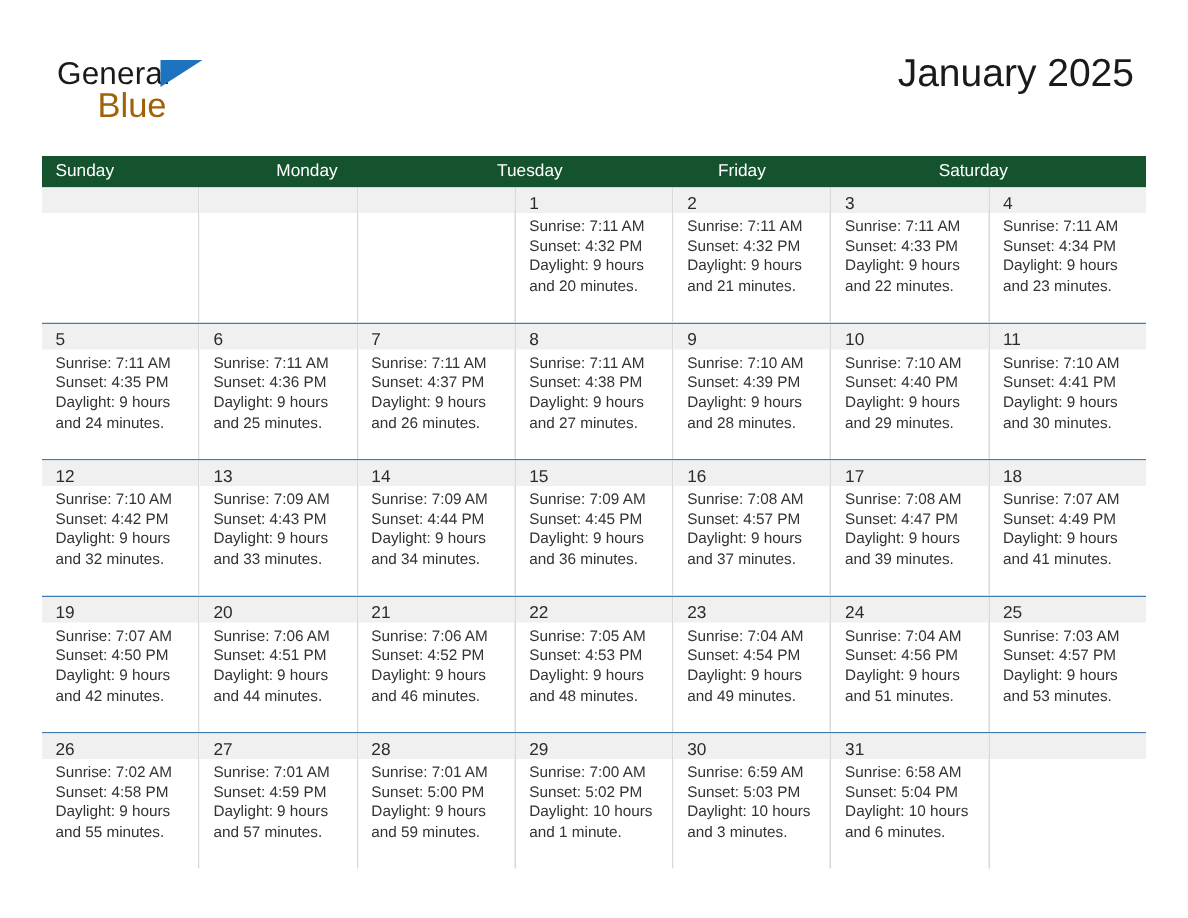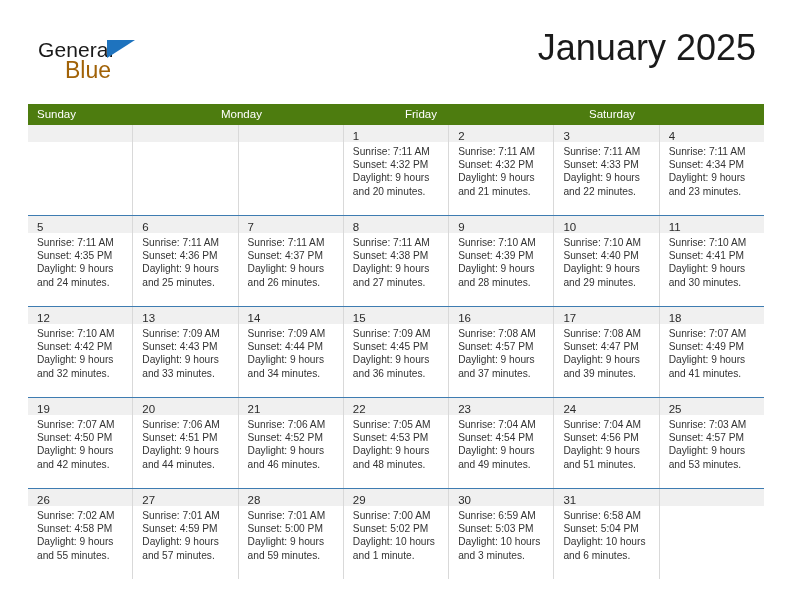--- a/index.html
+++ b/index.html
@@ -62,21 +62,21 @@
     color: #a16207;
     font-family: "Liberation Sans", sans-serif;
   }
   .title-block {
     position: absolute;
     right: 36px;
     top: 32px;
     text-align: right;
   }
   .cal-title {
-    font-size: 36px;
+    font-size: 26px;
     color: #1a1a1a;
     line-height: 32px;
     white-space: nowrap;
   }
   .cal-subtitle {
     font-size: 13px;
     color: #1a1a1a;
     line-height: 20px;
     margin-top: 4px;
     white-space: nowrap;
@@ -85,21 +85,21 @@
   
   .calendar {
     position: absolute;
     left: 28px;
     top: 104px;
     width: 736px;
   }
   .weekdays {
     display: flex;
     width: 100%;
-    background: #4d7c0f;
+    background: #14532d;
   }
   .weekday {
     flex: 1 1 0;
     box-sizing: border-box;
     padding: 5px 0 5px 9px;
     font-size: 11.5px;
     color: #ffffff;
     height: 21px;
     line-height: 11px;
     overflow: hidden;
@@ -166,20 +166,21 @@
     <div class="title-block">
       <div class="cal-title">January 2025</div>
     </div>
 
   </div>
 
   <div class="calendar">
     <div class="weekdays" id="weekday-row">
         <div class="weekday">Sunday</div>
         <div class="weekday">Monday</div>
+        <div class="weekday">Tuesday</div>
         <div class="weekday">Friday</div>
         <div class="weekday">Saturday</div>
       </div>
     <div id="weeks-container">
         <div class="week">
           <div class="day empty">
             <div class="daynum-band"><span class="daynum"></span></div>
           </div>
           <div class="day empty">
             <div class="daynum-band"><span class="daynum"></span></div>

